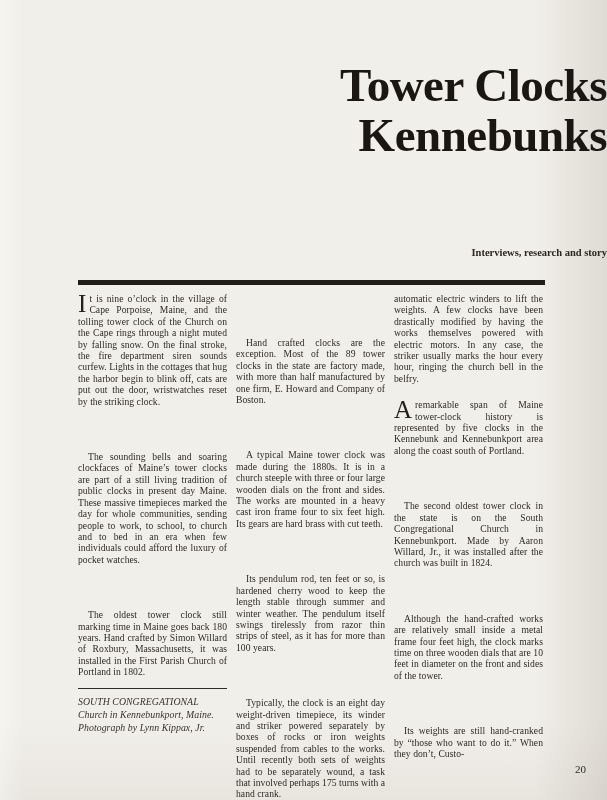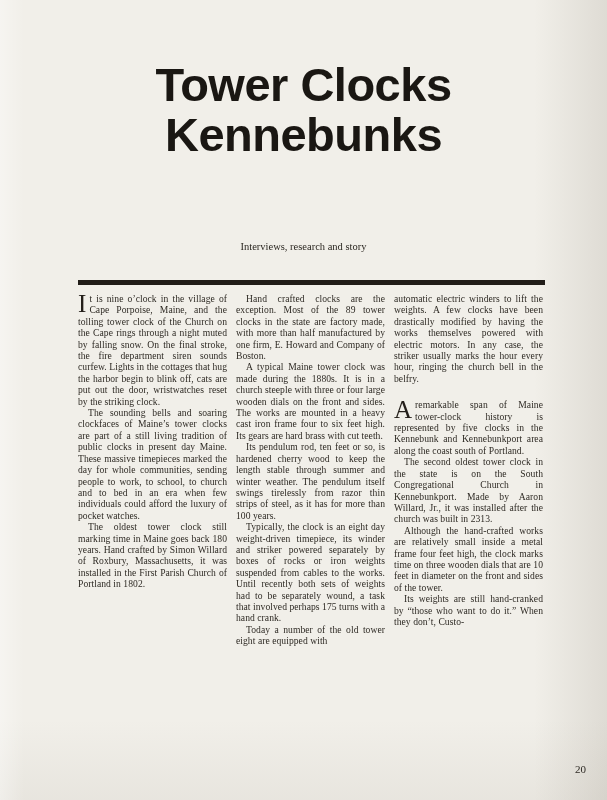--- a/index.html
+++ b/index.html
@@ -18,36 +18,36 @@
     font-family: "Liberation Serif", serif;
     color: #2e2a24;
   }
 
   
   .title {
     position: absolute;
     top: 60px;
     left: 0;
     width: 100%;
-    text-align: center;
-    font-family: Liberation Sans, sans-serif;
+    text-align: right;
+    font-family: Liberation Serif, serif;
     font-weight: 700;
     font-size: 47px;
     line-height: 50px;
     letter-spacing: -0.5px;
     color: #1a1713;
   }
 
   .byline {
     position: absolute;
-    top: 240px;
+    top: 246px;
     left: 0;
     width: 100%;
-    text-align: center;
-    font-weight: 400;
+    text-align: right;
+    font-weight: 700;
     font-size: 10.5px;
     line-height: 13px;
     color: #2a2620;
   }
 
   .thick-rule {
     position: absolute;
     top: 280px;
     left: 78px;
     width: 467px;
@@ -66,21 +66,21 @@
   }
   .col {
     width: 149px;
     flex: 0 0 149px;
     font-size: 9.6px;
     line-height: 11.4px;
     text-align: justify;
     letter-spacing: 0.05px;
   }
   .col p { margin: 0; }
-  .col p.ind { text-indent: 10px; }
+  .col p.ind { text-indent: 10px; margin-top: 44px; }
   .col p.section-gap { margin-top: 15px; }
 
   .dropcap {
     float: left;
     font-size: 25px;
     line-height: 19px;
     padding: 1px 3px 0 0;
     color: #241f1a;
   }
 
@@ -123,34 +123,42 @@
   </div>
 
   <div class="thick-rule"></div>
 
   <div class="columns">
 
     <div class="col">
       <p><span class="dropcap">I</span><span>t is nine o’clock in the village of Cape Porpoise, Maine, and the tolling tower clock of the Church on the Cape rings through a night muted by falling snow. On the final stroke, the fire department siren sounds curfew. Lights in the cottages that hug the harbor begin to blink off, cats are put out the door, wristwatches reset by the striking clock.</span></p>
       <p class="ind">The sounding bells and soaring clockfaces of Maine’s tower clocks are part of a still living tradition of public clocks in present day Maine. These massive timepieces marked the day for whole communities, sending people to work, to school, to church and to bed in an era when few individuals could afford the luxury of pocket watches.</p>
       <p class="ind">The oldest tower clock still marking time in Maine goes back 180 years. Hand crafted by Simon Willard of Roxbury, Massachusetts, it was installed in the First Parish Church of Portland in 1802.</p>
+      <div class="caption-block">
+        <hr class="caption-rule">
+        <div class="caption">
+          <div>SOUTH CONGREGATIONAL</div>
+          <div>Church in Kennebunkport, Maine.</div>
+          <div>Photograph by Lynn Kippax, Jr.</div>
+        </div>
+      </div>
     </div>
 
     <div class="col">
       <p class="ind">Hand crafted clocks are the exception. Most of the 89 tower clocks in the state are factory made, with more than half manufactured by one firm, E. Howard and Company of Boston.</p>
       <p class="ind">A typical Maine tower clock was made during the 1880s. It is in a church steeple with three or four large wooden dials on the front and sides. The works are mounted in a heavy cast iron frame four to six feet high. Its gears are hard brass with cut teeth.</p>
       <p class="ind">Its pendulum rod, ten feet or so, is hardened cherry wood to keep the length stable through summer and winter weather. The pendulum itself swings tirelessly from razor thin strips of steel, as it has for more than 100 years.</p>
       <p class="ind">Typically, the clock is an eight day weight-driven timepiece, its winder and striker powered separately by boxes of rocks or iron weights suspended from cables to the works. Until recently both sets of weights had to be separately wound, a task that involved perhaps 175 turns with a hand crank.</p>
       <p class="ind">Today a number of the old tower eight are equipped with</p>
     </div>
 
     <div class="col">
       <p>automatic electric winders to lift the weights. A few clocks have been drastically modified by having the works themselves powered with electric motors. In any case, the striker usually marks the hour every hour, ringing the church bell in the belfry.</p>
       <p class="section-gap"><span class="dropcap">A</span><span>remarkable span of Maine tower-clock history is represented by five clocks in the Kennebunk and Kennebunkport area along the coast south of Portland.</span></p>
-      <p class="ind">The second oldest tower clock in the state is on the South Congregational Church in Kennebunkport. Made by Aaron Willard, Jr., it was installed after the church was built in 2313.</p>
+      <p class="ind">The second oldest tower clock in the state is on the South Congregational Church in Kennebunkport. Made by Aaron Willard, Jr., it was installed after the church was built in 1824.</p>
       <p class="ind">Although the hand-crafted works are relatively small inside a metal frame four feet high, the clock marks time on three wooden dials that are 10 feet in diameter on the front and sides of the tower.</p>
       <p class="ind">Its weights are still hand-cranked by “those who want to do it.” When they don’t, Custo-</p>
     </div>
 
   </div>
 
   <div class="page-number">20</div>
 
 </div>
 

